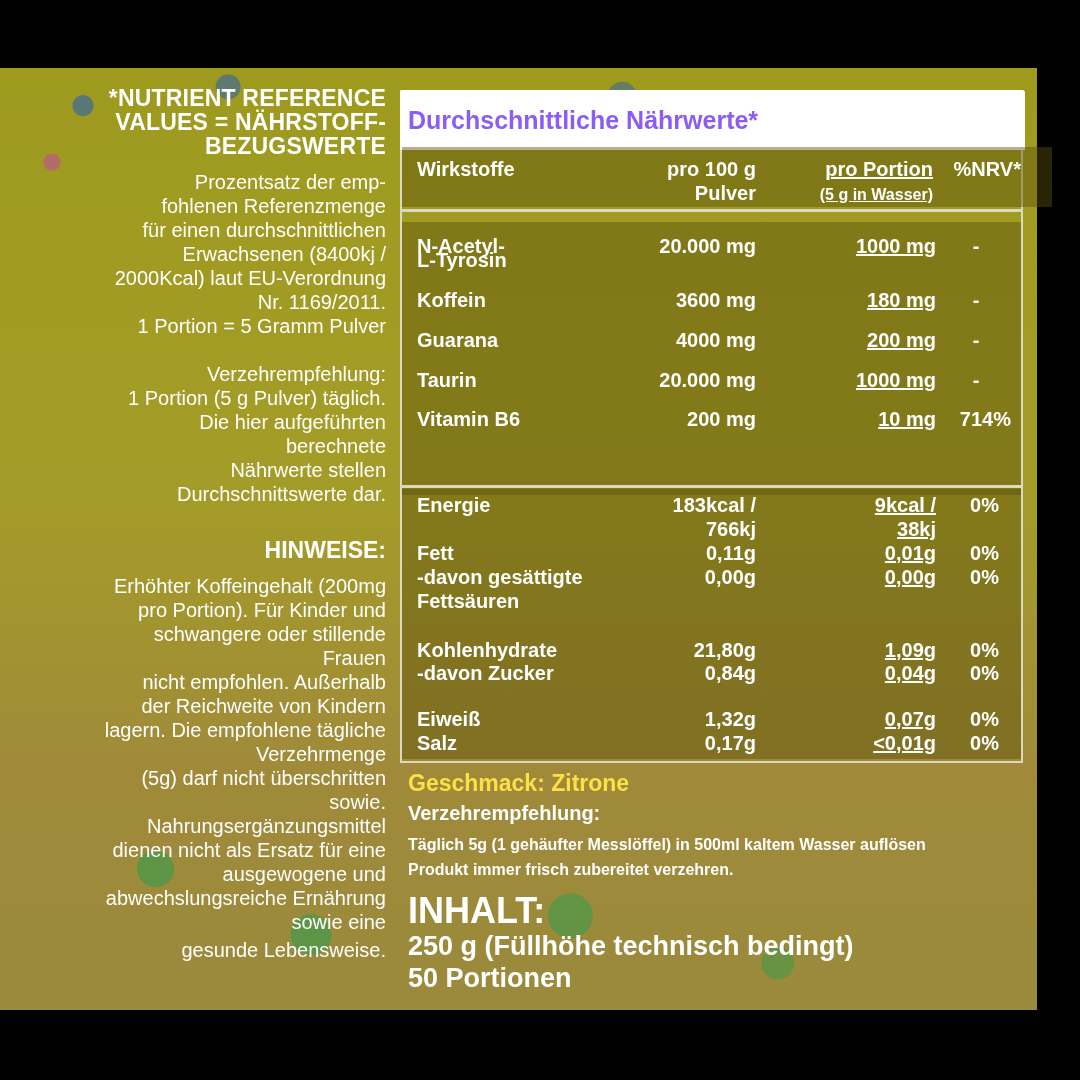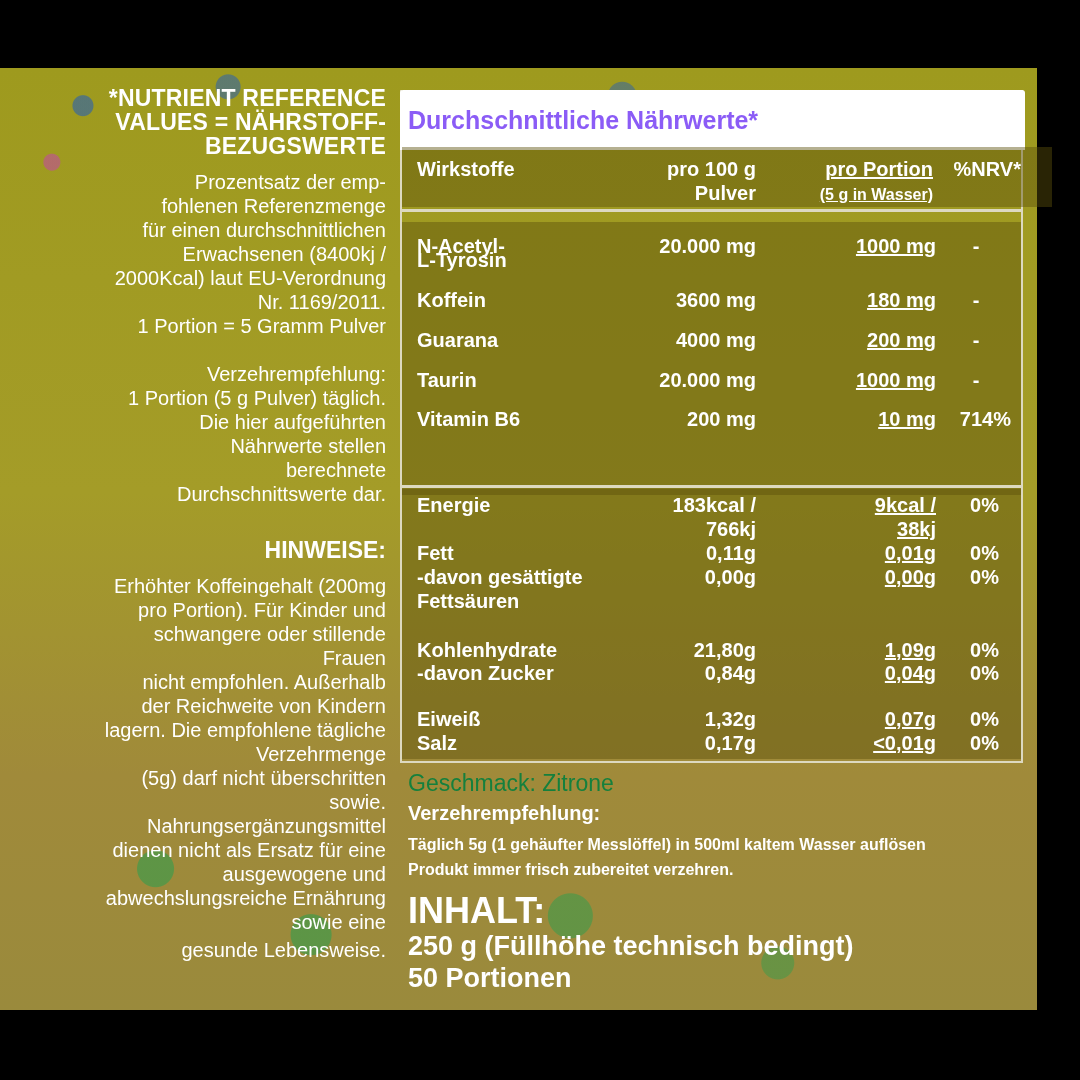--- a/index.html
+++ b/index.html
@@ -33,21 +33,21 @@
   .nut { top:132px; height:273px; }
   .eng { top:399px; height:270px; }
   .sep { position:absolute; left:0; width:619px; height:3px; background:#ddd9c0; }
   .row { position:absolute; left:0; width:619px; font-size:20px; font-weight:bold; line-height:24px; }
   .c1 { position:absolute; left:15px; }
   .c2 { position:absolute; right:265px; text-align:right; }
   .c3 { position:absolute; right:85px; text-align:right;text-decoration:underline; }
   .c4 { position:absolute; right:10px; text-align:right; width:70px; }
   .small { font-size:16px; }
   .below { position:absolute; left:408px; }
-  .flavor { top:770px; color:#15803d; font-size:23px; font-weight:normal; }
+  .flavor { top:770px; color:#fde047; font-size:23px; font-weight:bold; }
   .vz { top:802px; font-size:20px; font-weight:bold; }
   .instr { top:832px; font-size:16px; font-weight:bold; line-height:25px; }
   .inhalt { top:893px; font-size:36px; font-weight:bold; line-height:36px; }
   .amount { top:930px; font-size:27px; font-weight:bold; line-height:32px; }
 </style>
 </head>
 <body>
 
 <div class="panel"></div>
 
@@ -64,22 +64,22 @@
     <div>Erwachsenen (8400kj /</div>
     <div>2000Kcal) laut EU-Verordnung</div>
     <div>Nr. 1169/2011.</div>
     <div>1 Portion = 5 Gramm Pulver</div>
   </div>
   <div class="gap"></div>
   <div class="p">
     <div>Verzehrempfehlung:</div>
     <div>1 Portion (5 g Pulver) täglich.</div>
     <div>Die hier aufgeführten</div>
+    <div>berechnete</div>
     <div>Nährwerte stellen</div>
-    <div>berechnete</div>
     <div>Durchschnittswerte dar.</div>
   </div>
   <div class="hin">HINWEISE:</div>
   <div class="p">
     <div>Erhöhter Koffeingehalt (200mg</div>
     <div>pro Portion). Für Kinder und</div>
     <div>schwangere oder stillende</div>
     <div>Frauen</div>
     <div>nicht empfohlen. Außerhalb</div>
     <div>der Reichweite von Kindern</div>

